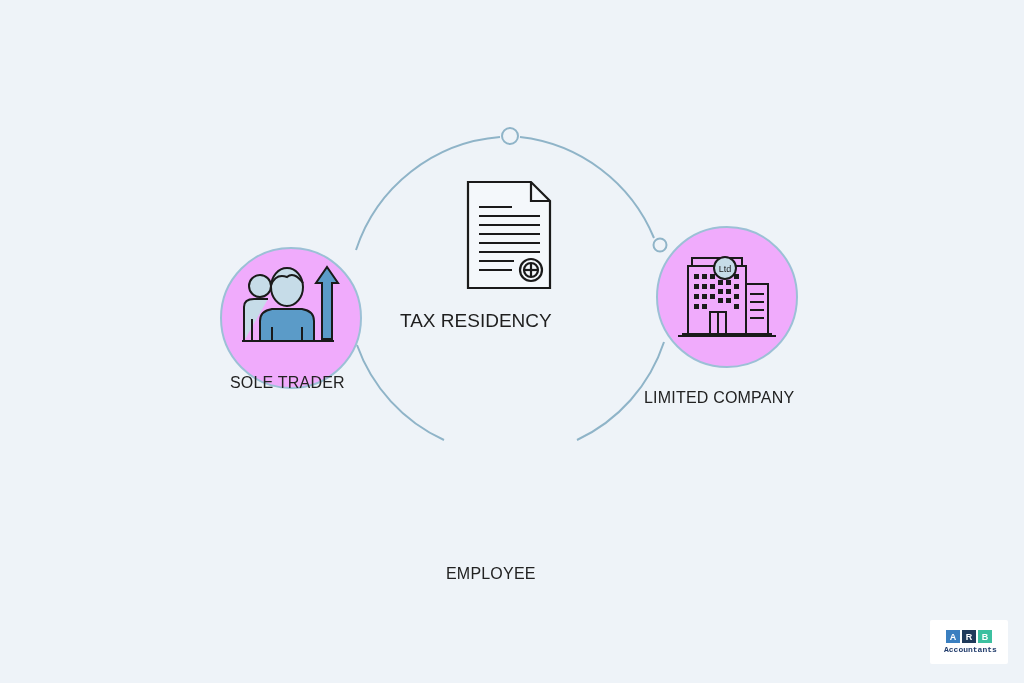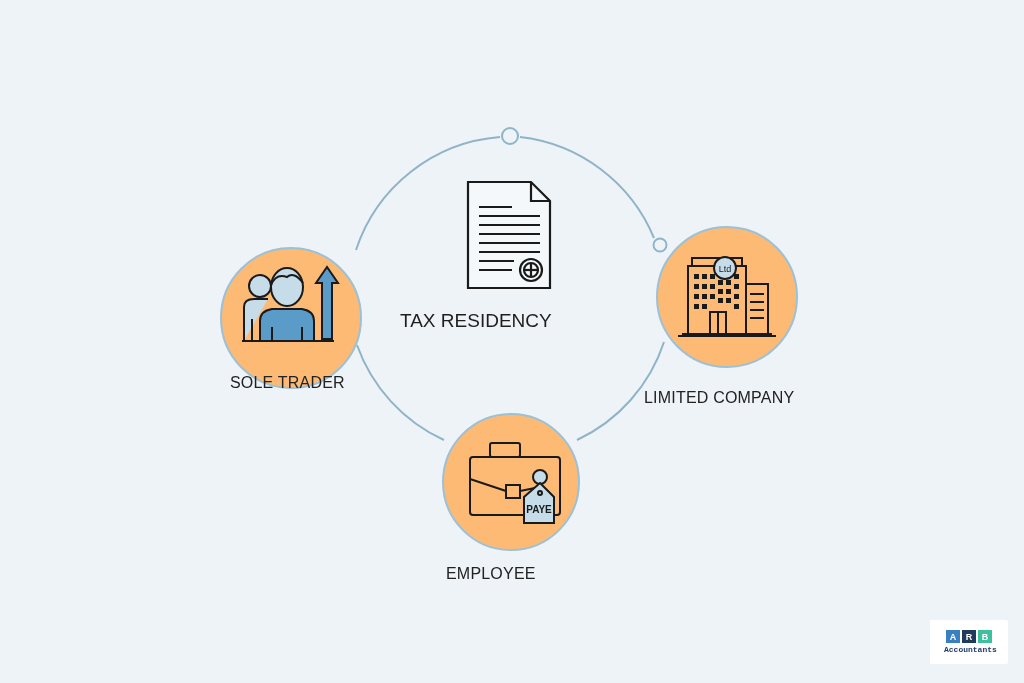--- a/index.html
+++ b/index.html
@@ -6,21 +6,21 @@
   body {
     width:1024px; height:683px; overflow:hidden;
     background:#eef3f8;
     font-family:"Liberation Sans", sans-serif;
     position:relative;
   }
   .canvas { position:absolute; left:0; top:0; width:1024px; height:683px; }
   .ring-svg { position:absolute; left:0; top:0; }
   .node {
     position:absolute; border-radius:50%;
-    background:#fdba74; border:2px solid #9cc0d6;
+    background:#f0abfc; border:2px solid #9cc0d6;
     box-sizing:border-box;
   }
   .node svg { position:absolute; left:0; top:0; }
   .label {
     position:absolute; color:#222; font-size:16px; letter-spacing:0.2px;
     white-space:nowrap; text-align:center;
   }
   .center-title {
     position:absolute; left:400px; top:309px; width:220px; 
     font-size:19px; line-height:23px; color:#1e1e1e;
@@ -141,35 +141,20 @@
           <rect x="76" y="66" width="5" height="5"></rect>
         <rect x="36" y="76" width="5" height="5"></rect>
           <rect x="44" y="76" width="5" height="5"></rect>
           <rect x="76" y="76" width="5" height="5"></rect>
       </g>
       <text x="67" y="44" font-size="9" text-anchor="middle" fill="#1a1a1a" font-family="Liberation Sans, sans-serif">Ltd</text>
     </svg>
   </div>
   <div class="label" style="left:644px;top:389px;">LIMITED COMPANY</div>
 
-  <div class="node" style="left:442px;top:413px;width:138px;height:138px;">
-    <svg width="138" height="138" viewBox="0 0 138 138">
-      <g stroke="#1a1a1a" stroke-width="2" fill="none">
-        <rect x="46" y="28" width="30" height="14" rx="2"></rect>
-        <rect x="26" y="42" width="90" height="58" rx="3"></rect>
-        <path d="M 26 64 L 62 76"></path>
-        <path d="M 76 76 L 96 72"></path>
-        <rect x="62" y="70" width="14" height="13"></rect>
-        <circle cx="96" cy="62" r="7" fill="#c6dce8"></circle>
-        <path d="M 96 68 L 110 82 L 110 108 L 80 108 L 80 82 Z" fill="#c6dce8"></path>
-        <circle cx="96" cy="78" r="2"></circle>
-      </g>
-      <text x="95" y="98" font-size="10" text-anchor="middle" fill="#1a1a1a" font-family="Liberation Sans, sans-serif" font-weight="bold">PAYE</text>
-    </svg>
-  </div>
   <div class="label" style="left:446px;top:565px;text-align:right;">EMPLOYEE</div>
 
   <div class="logo">
     <div class="blocks">
       <div class="blk" style="background:#3a7fc0;">A</div>
       <div class="blk" style="background:#1f3a5a;">R</div>
       <div class="blk" style="background:#3cc0a0;">B</div>
     </div>
     <div class="word">Accountants</div>
   </div>

